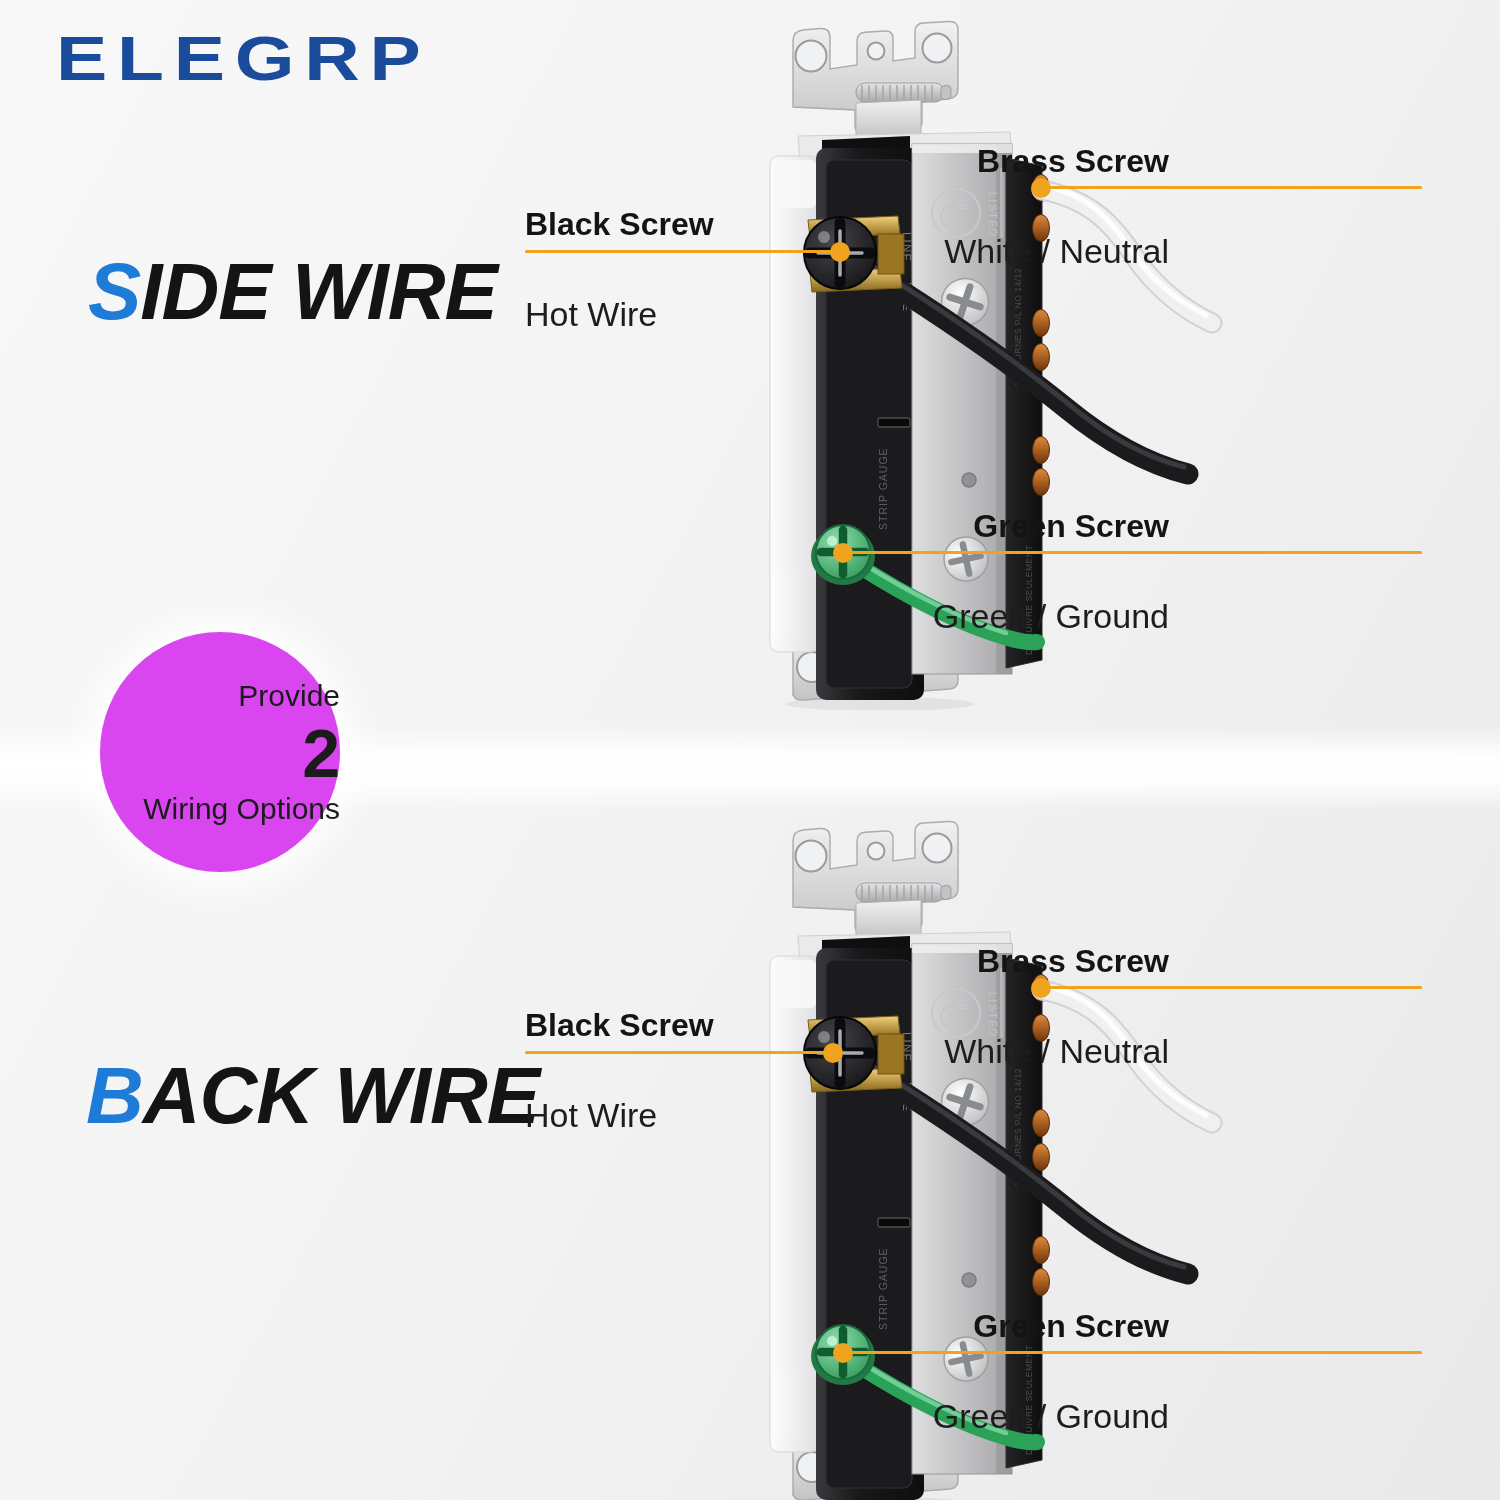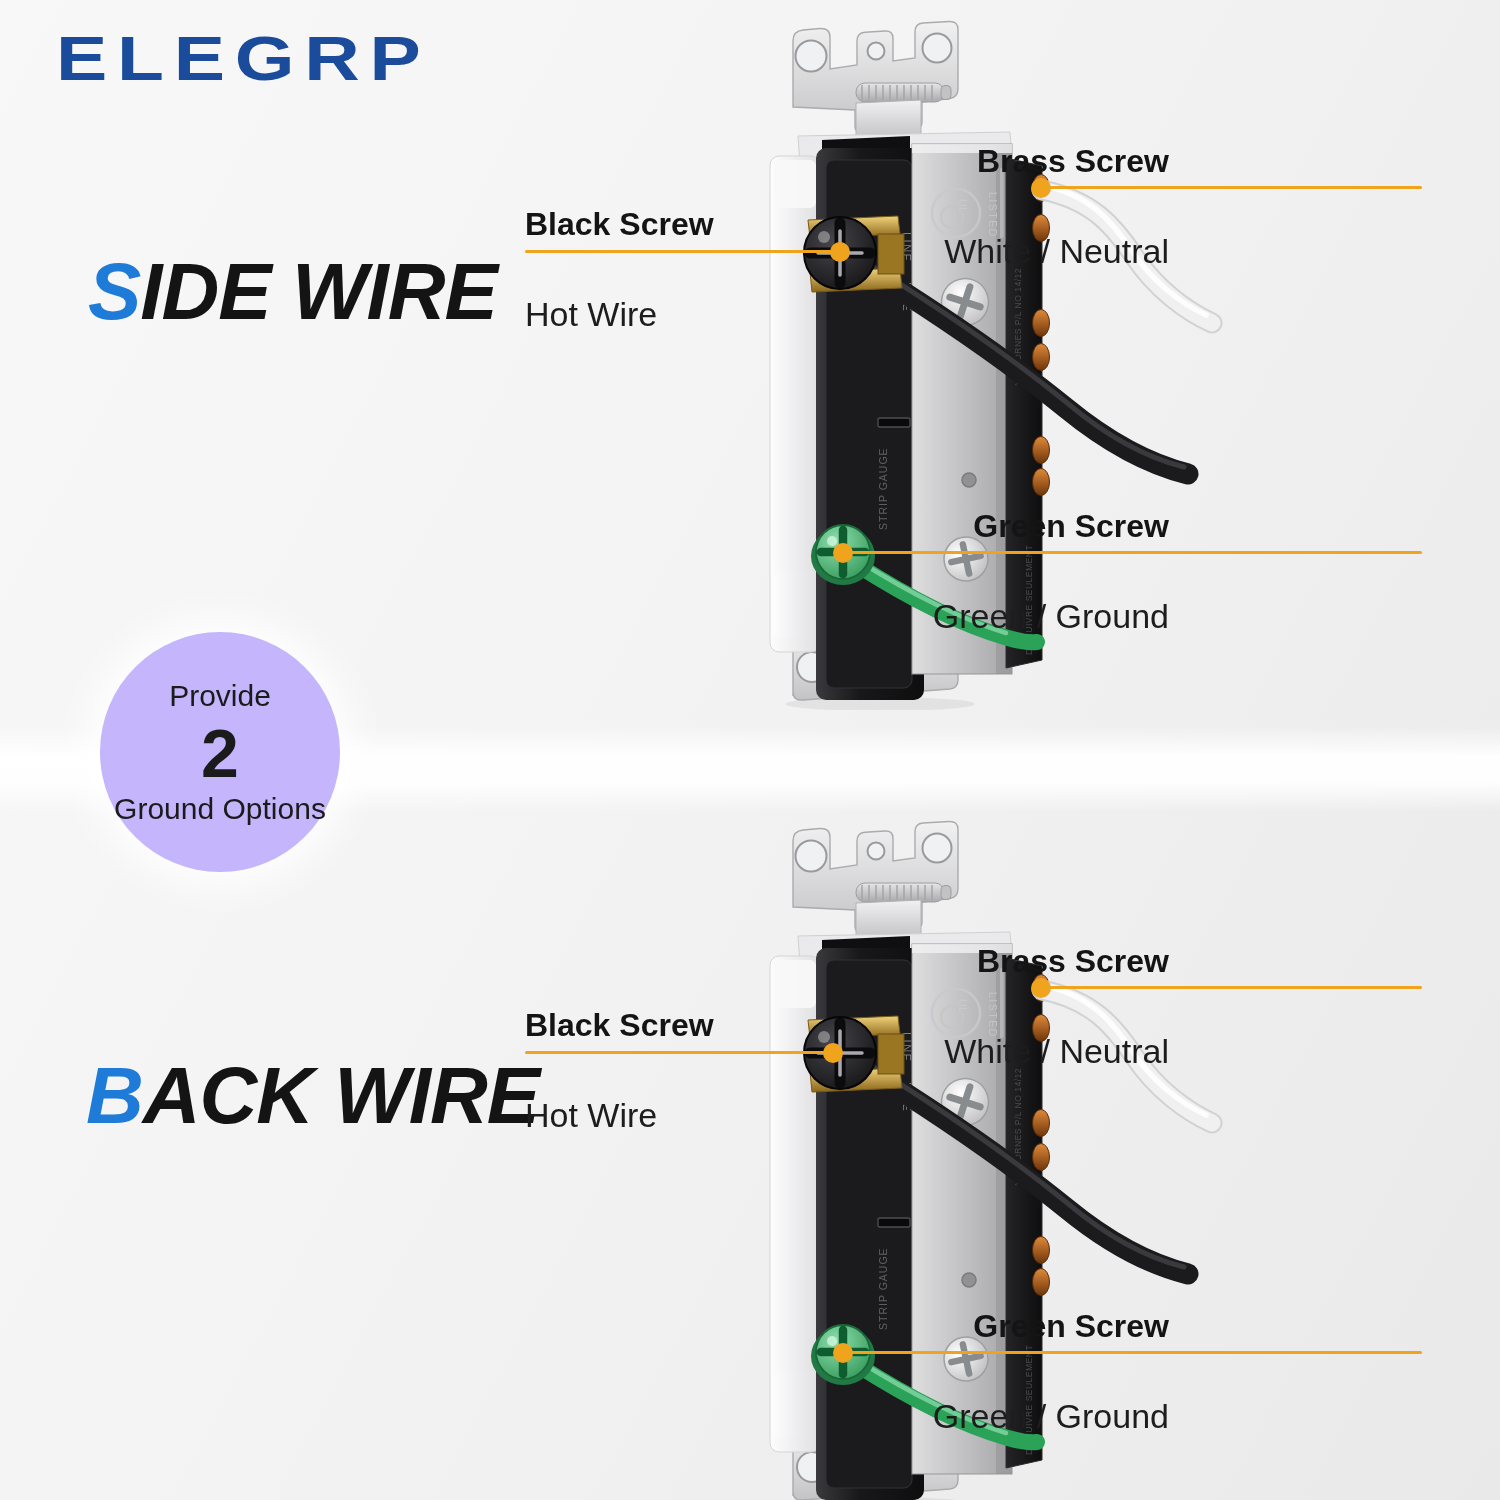--- a/index.html
+++ b/index.html
@@ -27,23 +27,23 @@
     position:absolute;z-index:3;
     font-style:italic;font-weight:800;font-size:80px;line-height:1;
     letter-spacing:-1px;color:#141414;white-space:nowrap;
   }
   .h1 .first{color:#1e7bd7;}
   .h1.side{left:88px;top:252px;}
   .h1.back{left:86px;top:1056px;}
 
   .badge{
     position:absolute;left:100px;top:632px;width:240px;height:240px;z-index:4;
-    background:#c4b5fd;border-radius:50%;
+    background:#d946ef;border-radius:50%;
     box-shadow:0 0 42px 14px rgba(255,255,255,.95);
-    display:flex;flex-direction:column;align-items:center;justify-content:center;
+    display:flex;flex-direction:column;align-items:flex-end;justify-content:center;
     color:#1b1b1b;text-align:center;
   }
   .badge .t1{font-size:30px;line-height:1.1;}
   .badge .t2{font-size:68px;font-weight:800;line-height:1.05;margin:6px 0 2px 0;}
   .badge .t3{font-size:30px;line-height:1.1;}
 
   .device{position:absolute;left:760px;width:480px;height:700px;z-index:2;}
   .device.top{top:10px;}
   .device.bottom{top:810px;}
 
@@ -71,21 +71,21 @@
 
   <div class="logo">ELEGRP</div>
 
   <div class="h1 side"><span class="first">S</span><span>IDE WIRE</span></div>
 
   <div class="h1 back"><span class="first">B</span><span>ACK WIRE</span></div>
 
   <div class="badge">
     <div class="t1">Provide</div>
     <div class="t2">2</div>
-    <div class="t3">Ground Options</div>
+    <div class="t3">Wiring Options</div>
   </div>
 
   <svg class="device top" viewBox="0 0 480 700" xmlns="http://www.w3.org/2000/svg" xmlns:xlink="http://www.w3.org/1999/xlink">
     <defs>
       <linearGradient id="gMetal" x1="0" y1="0" x2="0" y2="1">
           <stop offset="0" stop-color="#f1f1f2"></stop>
           <stop offset="1" stop-color="#c3c3c5"></stop>
         </linearGradient>
       <linearGradient id="gRod" x1="0" y1="0" x2="0" y2="1">
           <stop offset="0" stop-color="#e6e6e8"></stop>

